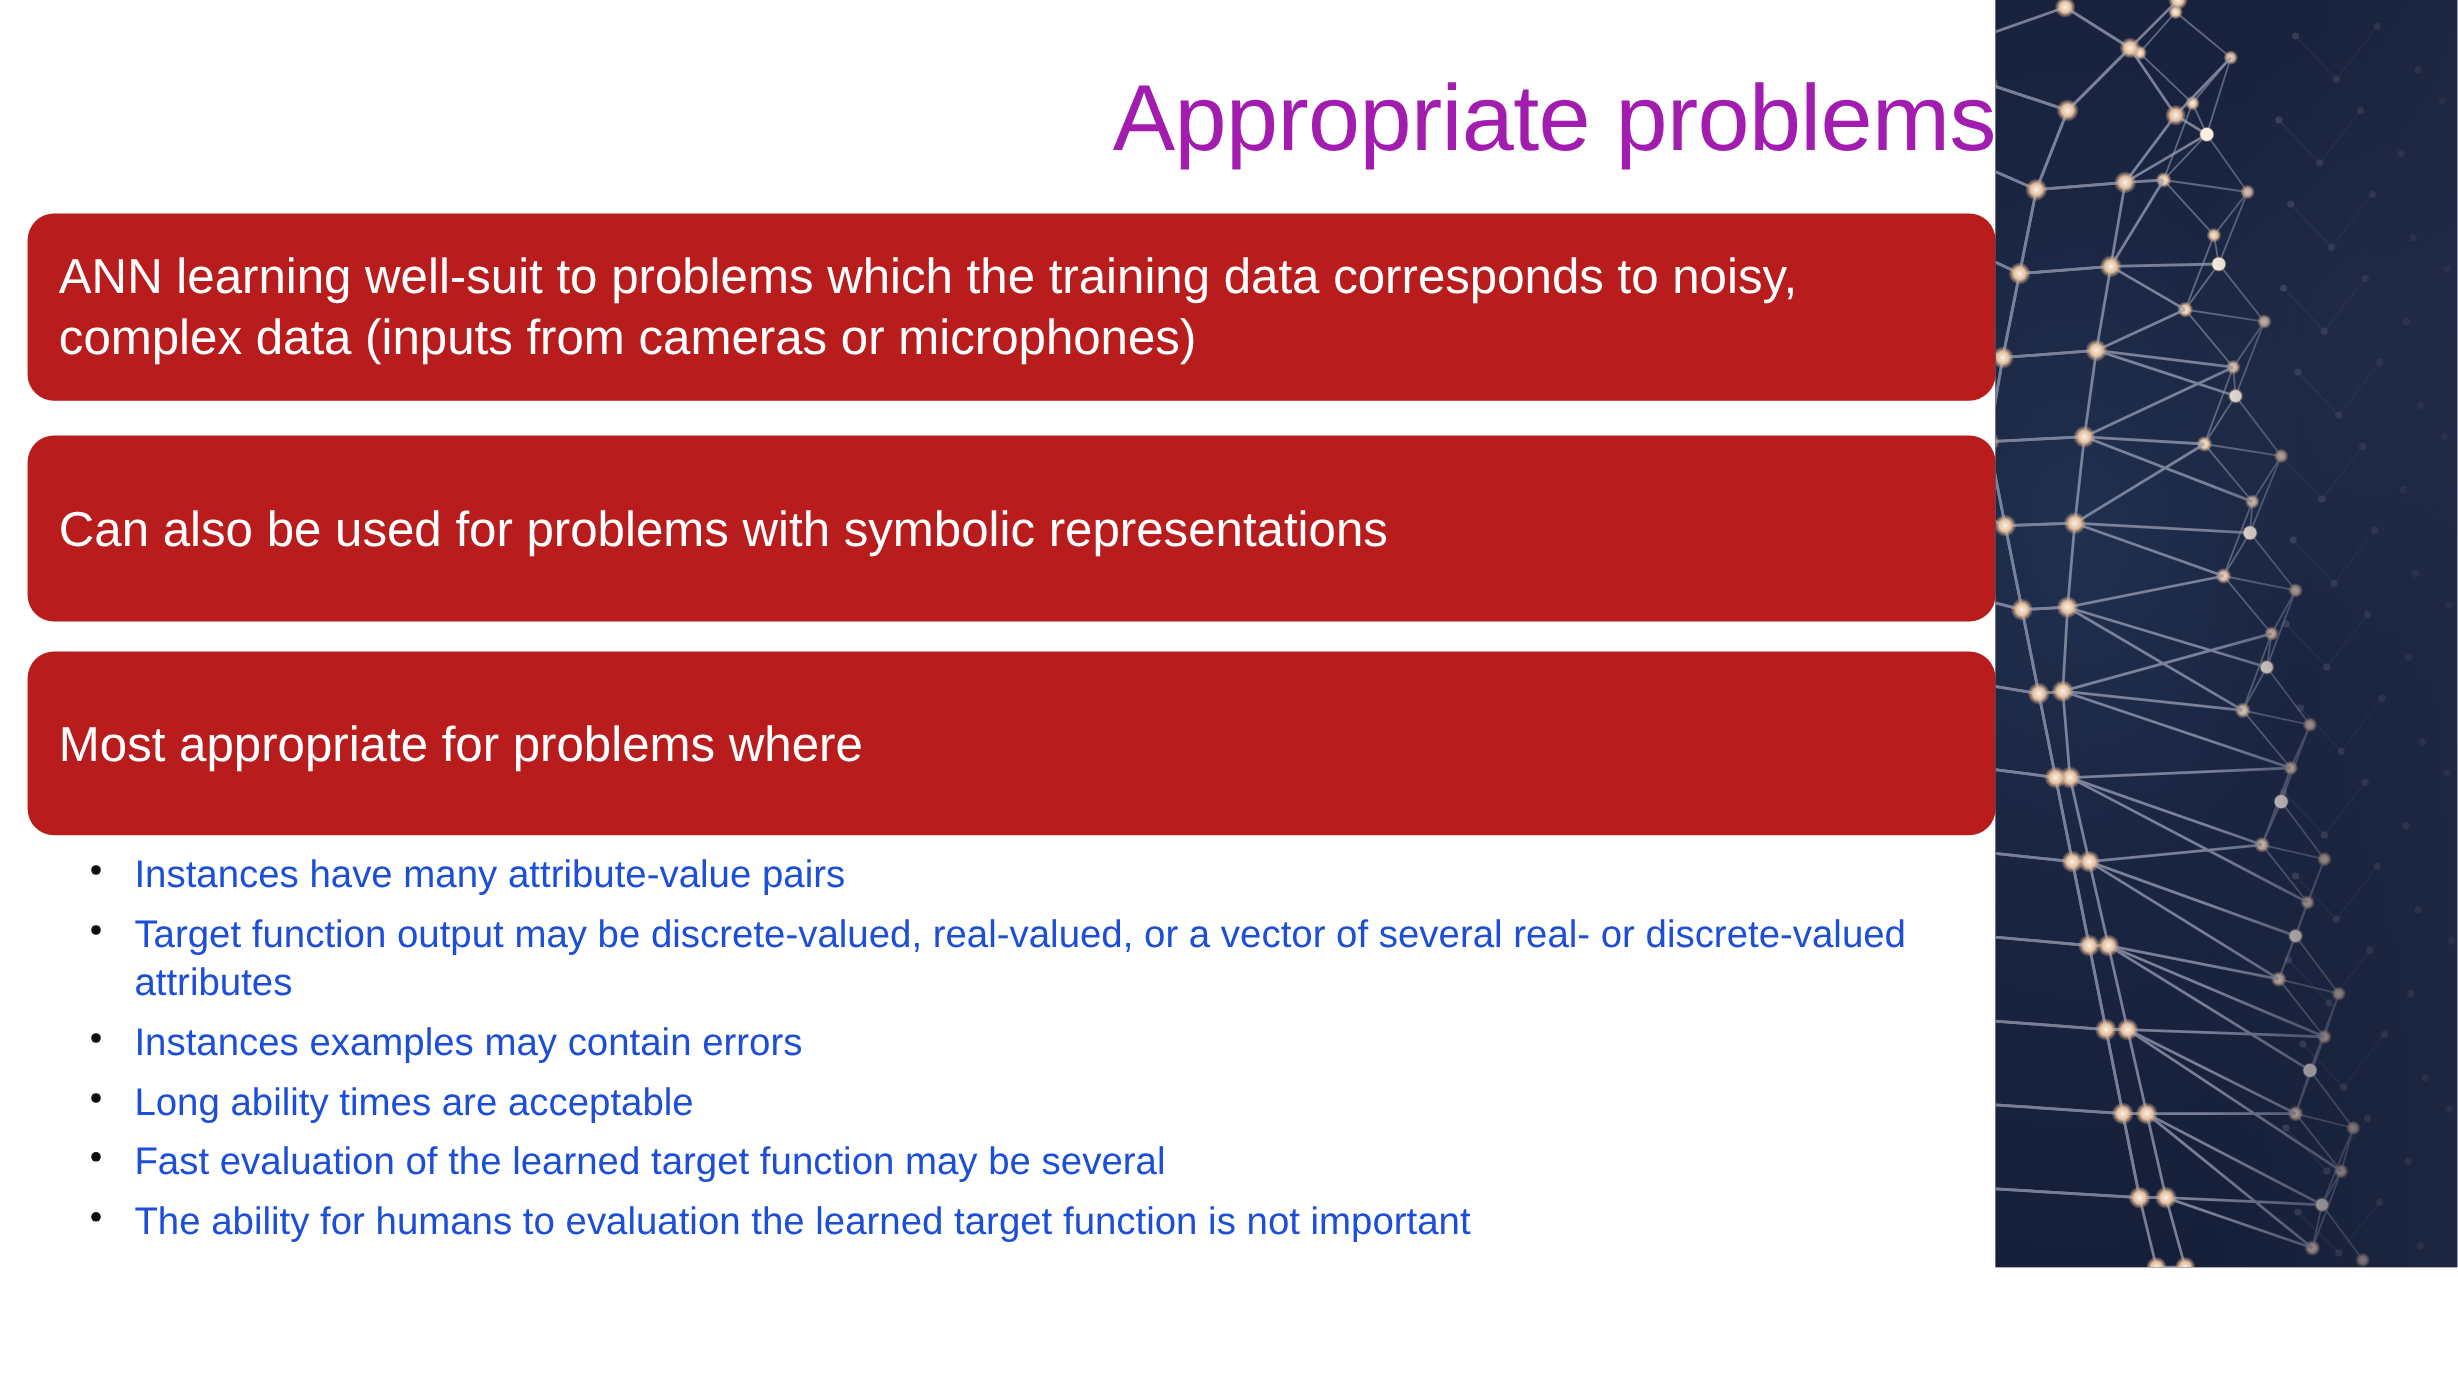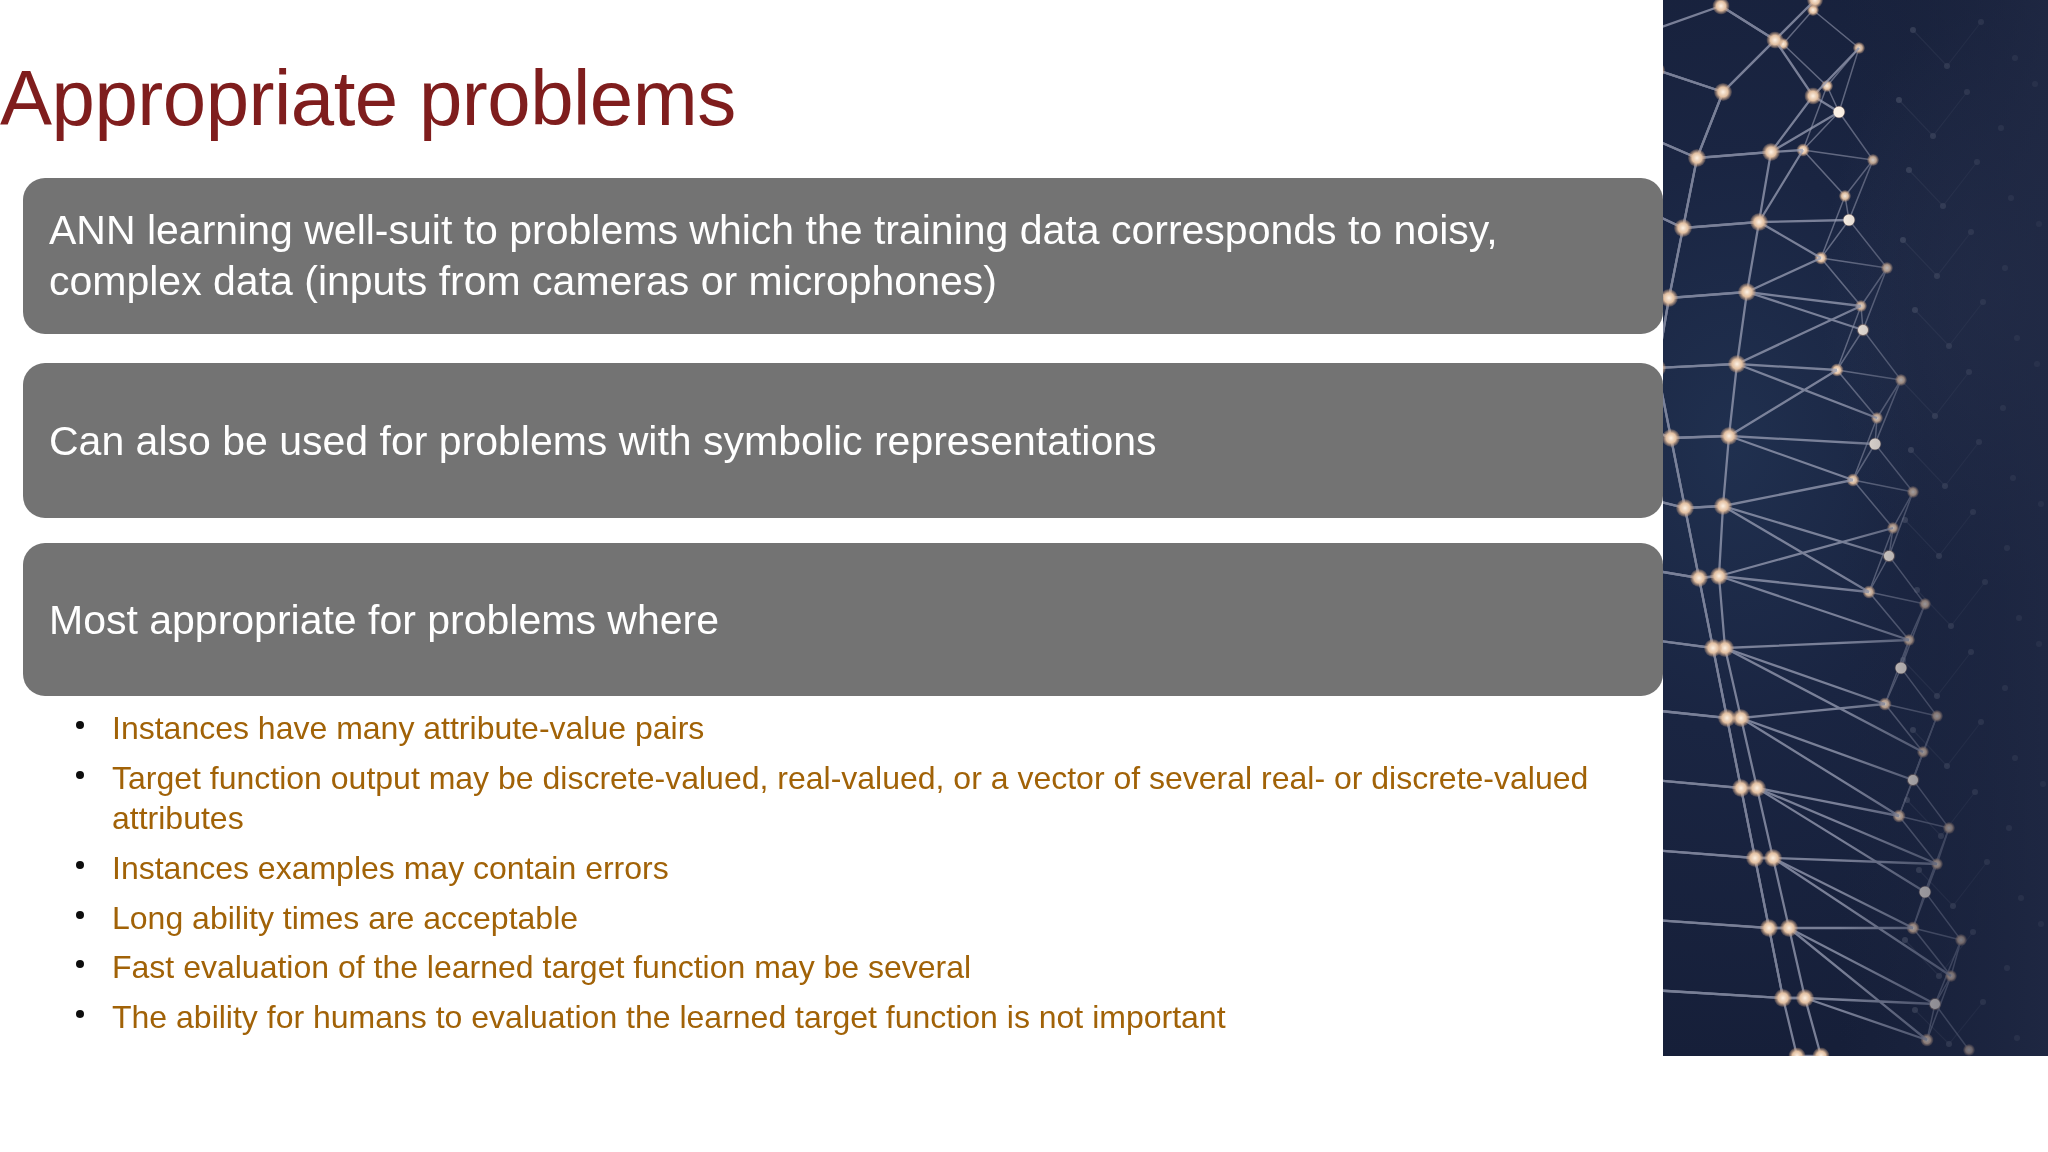--- a/index.html
+++ b/index.html
@@ -21,35 +21,35 @@
     background: #ffffff;
     overflow: hidden;
   }
 
   
   .slide-title {
     position: absolute;
     left: 0;
     top: 4px;
     width: 1663px;
-    text-align: left;
+    text-align: right;
     font-size: 78px;
     line-height: 1.08;
     font-weight: 400;
-    color: #7f1d1d;
+    color: #a21caf;
     letter-spacing: -0.5px;
     white-space: nowrap;
   }
 
   
   .callout {
     position: absolute;
     left: 23px;
     width: 1640px;
-    background: #737373;
+    background: #b91c1c;
     border-radius: 22px;
     box-sizing: border-box;
     padding: 0 26px;
     color: #ffffff;
     display: flex;
     flex-direction: column;
     justify-content: center;
   }
   .callout-text {
     font-size: 41px;
@@ -75,21 +75,21 @@
     margin: 0;
     padding: 0;
     list-style: none;
   }
   .bullet-item {
     position: relative;
     padding-left: 54px;
     margin: 0 0 9px 0;
     font-size: 32px;
     line-height: 1.27;
-    color: #a16207;
+    color: #1d4ed8;
     font-weight: 400;
   }
   .bullet-item .bullet-dot {
     position: absolute;
     left: 18px;
     top: 13px;
     width: 8px;
     height: 8px;
     border-radius: 50%;
     background: #0d0d0d;

